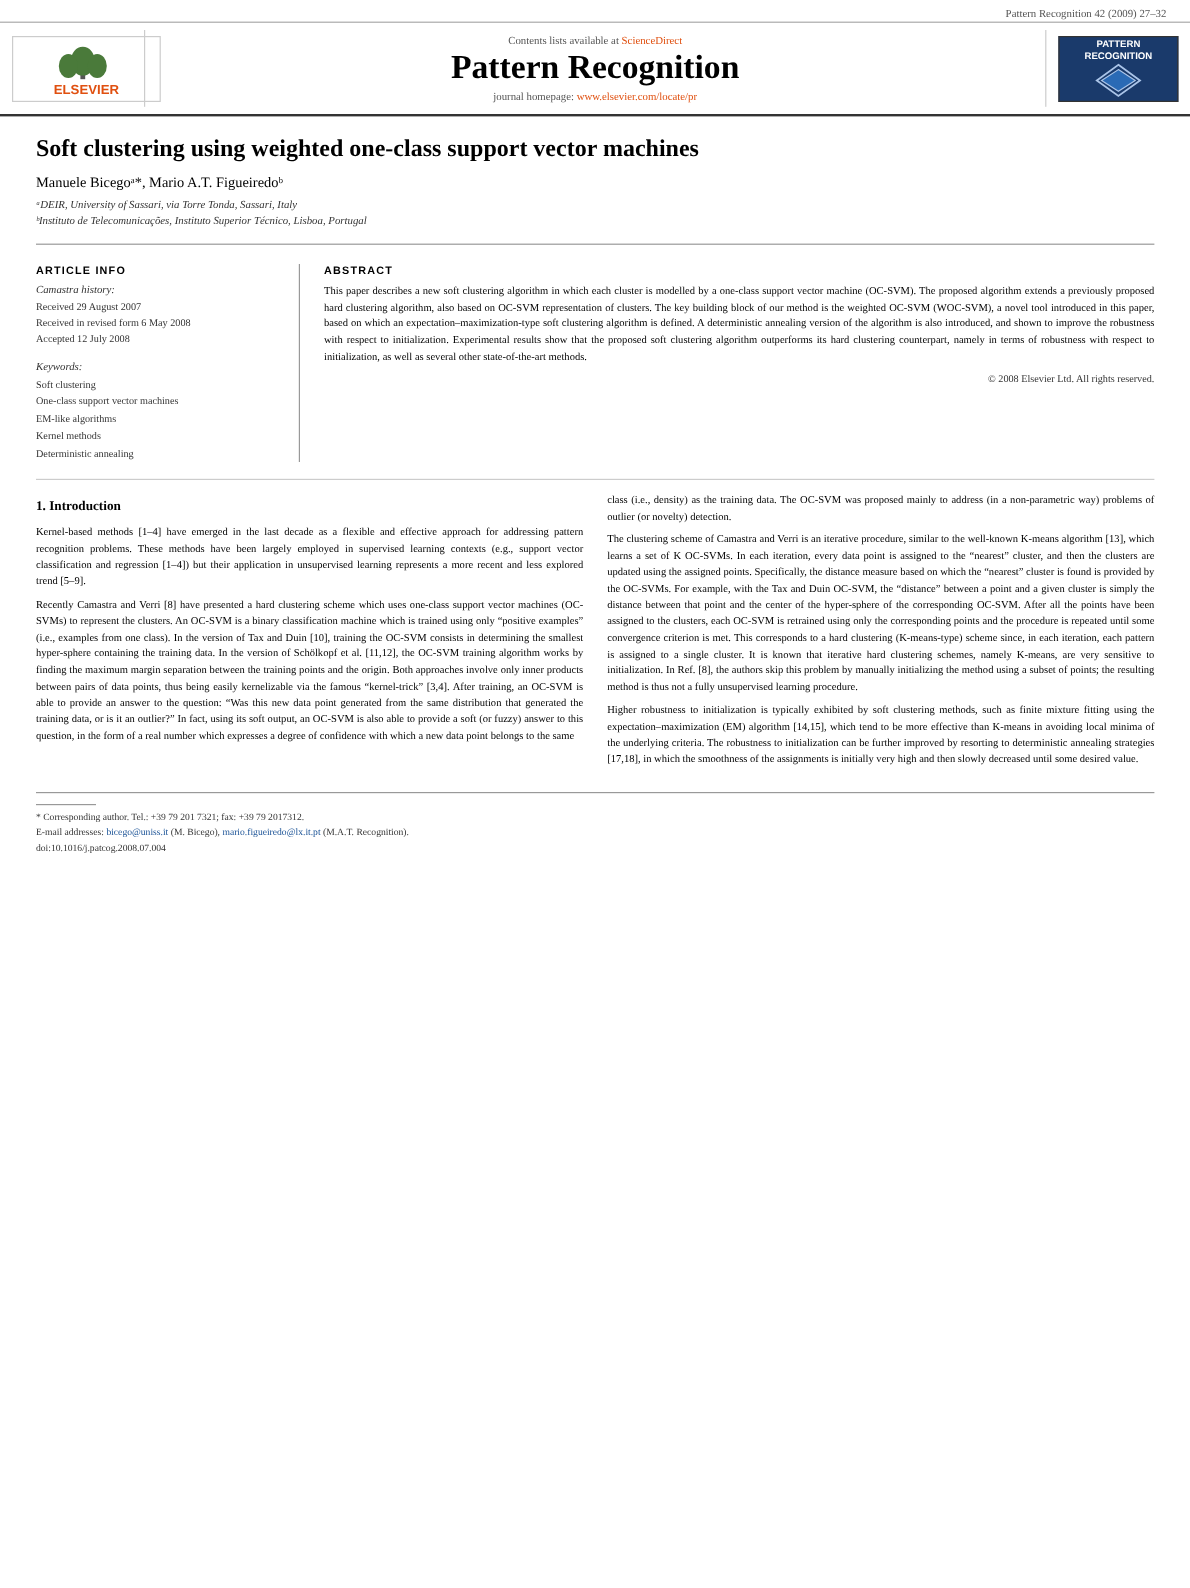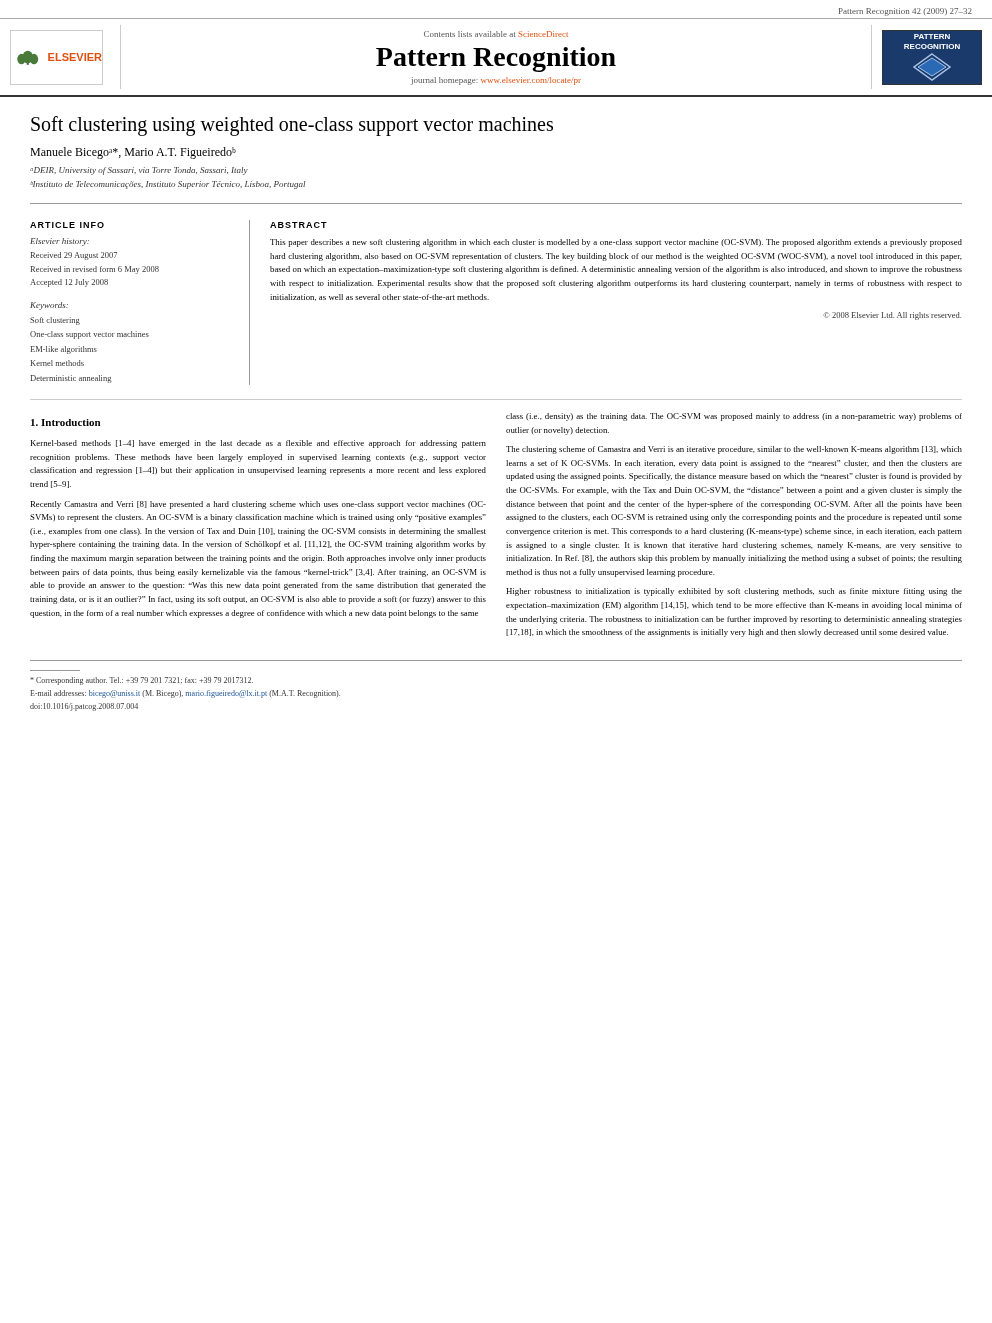--- a/index.html
+++ b/index.html
@@ -72,24 +72,24 @@
     }
 
     .banner-right {
       width: 110px;
       display: flex;
       justify-content: flex-end;
     }
 
     
     .elsevier-logo {
-      width: 93px;
+      width: 124px;
       height: 55px;
       display: flex;
-      flex-direction: row;
+      flex-direction: column;
       align-items: center;
       justify-content: center;
       border: 1px solid #ccc;
       font-size: 8px;
       color: #555;
     }
 
     .elsevier-logo .elsevier-text {
       color: #e05010;
       font-size: 11px;
@@ -120,21 +120,21 @@
     }
 
     
     .main-content {
       padding: 14px 30px 10px 30px;
     }
 
     
     .paper-title {
       font-size: 20px;
-      font-weight: normal;
+      font-weight: bold;
       font-family: 'Times New Roman', serif;
       color: #000;
       margin-bottom: 8px;
       line-height: 1.3;
     }
 
     
     .authors {
       font-size: 12px;
       margin-bottom: 4px;
@@ -336,21 +336,21 @@
 
   <div class="affiliations">
     <div>ᵃDEIR, University of Sassari, via Torre Tonda, Sassari, Italy</div>
     <div>ᵇInstituto de Telecomunicações, Instituto Superior Técnico, Lisboa, Portugal</div>
   </div>
 
   <div class="info-abstract">
 
     <div class="article-info">
       <div class="info-section-title">ARTICLE  INFO</div>
-      <div class="info-subsection-title">Elsevier history:</div>
+      <div class="info-subsection-title">Camastra history:</div>
       <div class="info-dates">
         <div>Received 29 August 2007</div>
         <div>Received in revised form 6 May 2008</div>
         <div>Accepted 12 July 2008</div>
       </div>
       <div class="info-subsection-title">Keywords:</div>
       <div class="keywords-list">
         <div>Soft clustering</div>
         <div>One-class support vector machines</div>
         <div>EM-like algorithms</div>

